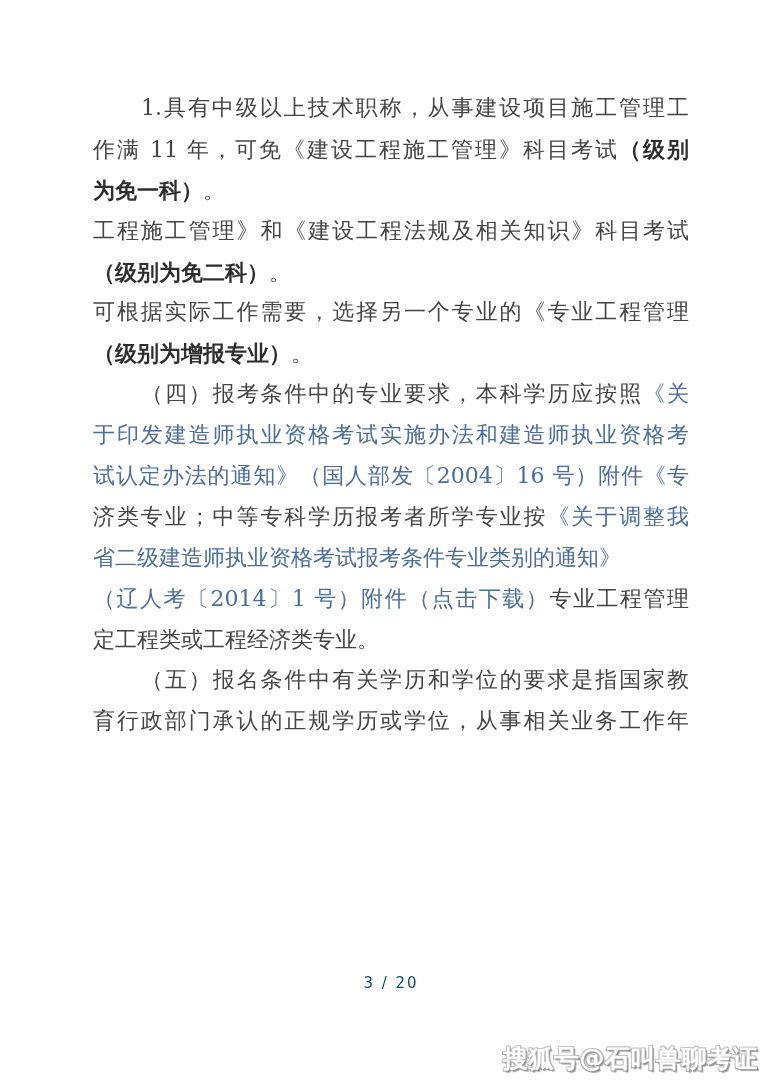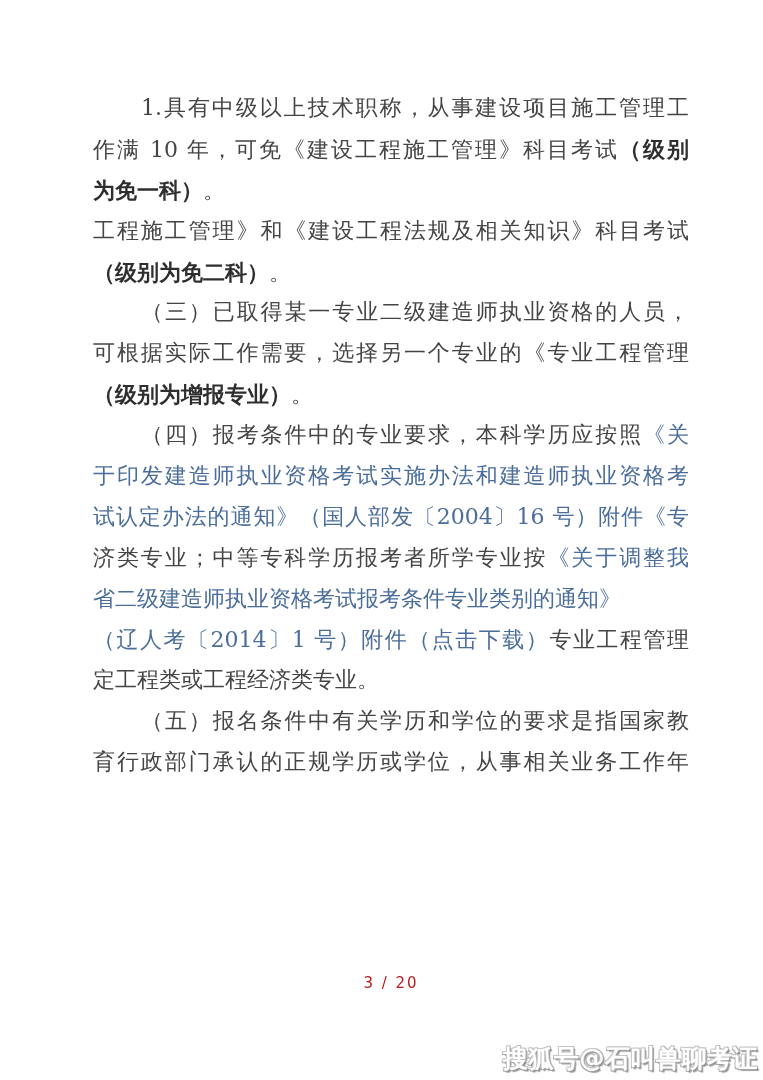--- a/index.html
+++ b/index.html
@@ -51,21 +51,21 @@
     cursor: pointer;
   }
   .page-footer {
     position: absolute;
     top: 974px;
     left: 93px;
     width: 596px;
     text-align: center;
     font-size: 15px;
     letter-spacing: 2px;
-    color: #b91c1c;
+    color: #0c4a6e;
     font-family: "DejaVu Sans", "Liberation Sans", sans-serif;
   }
   .watermark {
     position: absolute;
     right: 5px;
     bottom: 5px;
     font-size: 25px;
     font-weight: 700;
     letter-spacing: 0.5px;
     color: #ffffff;
@@ -77,25 +77,24 @@
        1px  1px 0 #8e8e8e,
        2px  2px 1px #a0a0a0;
   }
 </style>
 </head>
 <body>
 
 <div class="page">
   <div class="doc-body">
       <div class="line indent fill"><span class="seg-normal">1.具有中级以上技术职称，从事建设项目施工管理工</span></div>
-      <div class="line fill"><span class="seg-normal">作满 10 年，可免《建设工程施工管理》科目考试</span><span class="seg-bold">（级别</span></div>
+      <div class="line fill"><span class="seg-normal">作满 11 年，可免《建设工程施工管理》科目考试</span><span class="seg-bold">（级别</span></div>
       <div class="line"><span class="seg-bold">为免一科）</span><span class="seg-normal">。</span></div>
       <div class="line fill"><span class="seg-normal">工程施工管理》和《建设工程法规及相关知识》科目考试</span></div>
       <div class="line"><span class="seg-bold">（级别为免二科）</span><span class="seg-normal">。</span></div>
-      <div class="line indent fill"><span class="seg-normal">（三）已取得某一专业二级建造师执业资格的人员，</span></div>
       <div class="line fill"><span class="seg-normal">可根据实际工作需要，选择另一个专业的《专业工程管理</span></div>
       <div class="line"><span class="seg-bold">（级别为增报专业）</span><span class="seg-normal">。</span></div>
       <div class="line indent fill"><span class="seg-normal">（四）报考条件中的专业要求，本科学历应按照</span><span class="seg-link">《关</span></div>
       <div class="line fill"><span class="seg-link">于印发建造师执业资格考试实施办法和建造师执业资格考</span></div>
       <div class="line fill"><span class="seg-link">试认定办法的通知》（国人部发〔2004〕16 号）附件《专</span></div>
       <div class="line fill"><span class="seg-normal">济类专业；中等专科学历报考者所学专业按</span><span class="seg-link">《关于调整我</span></div>
       <div class="line"><span class="seg-link">省二级建造师执业资格考试报考条件专业类别的通知》</span></div>
       <div class="line fill"><span class="seg-link">（辽人考〔2014〕1 号）附件（点击下载）</span><span class="seg-normal">专业工程管理</span></div>
       <div class="line"><span class="seg-normal">定工程类或工程经济类专业。</span></div>
       <div class="line indent fill"><span class="seg-normal">（五）报名条件中有关学历和学位的要求是指国家教</span></div>

